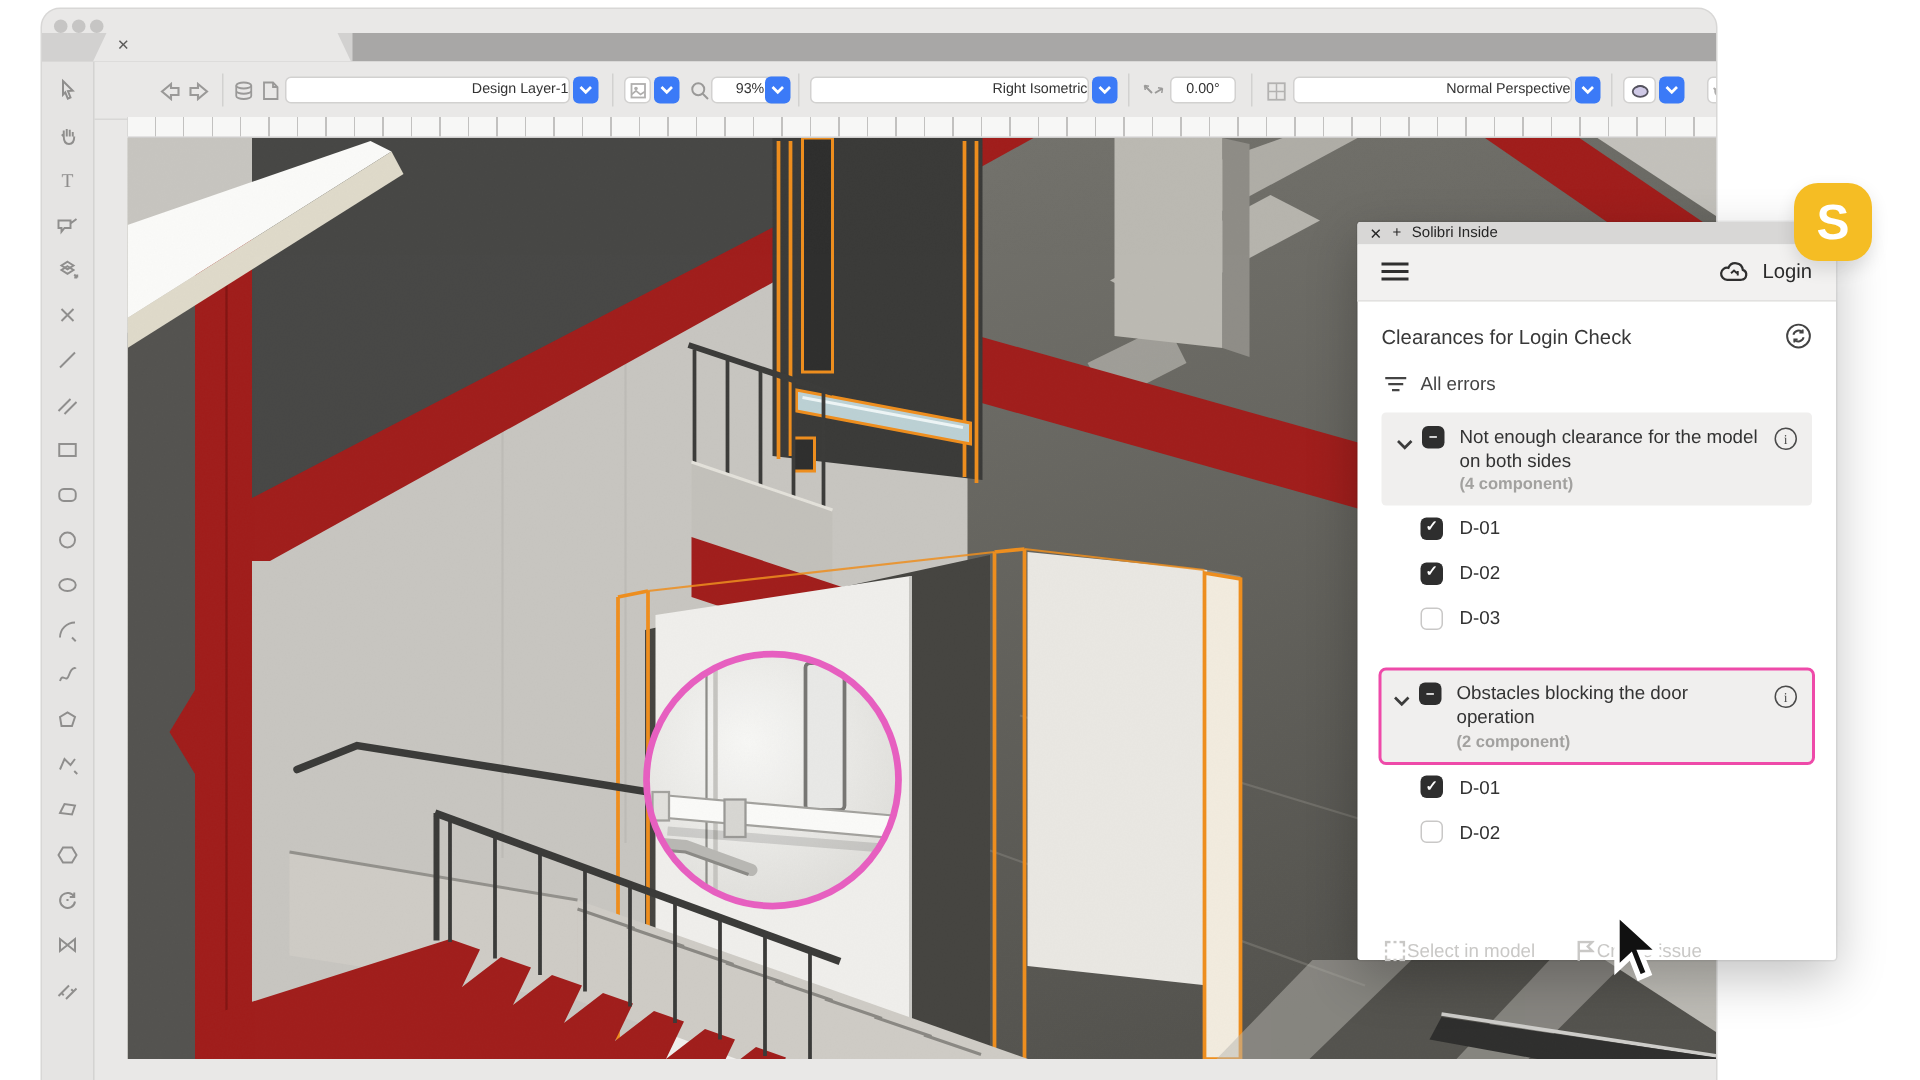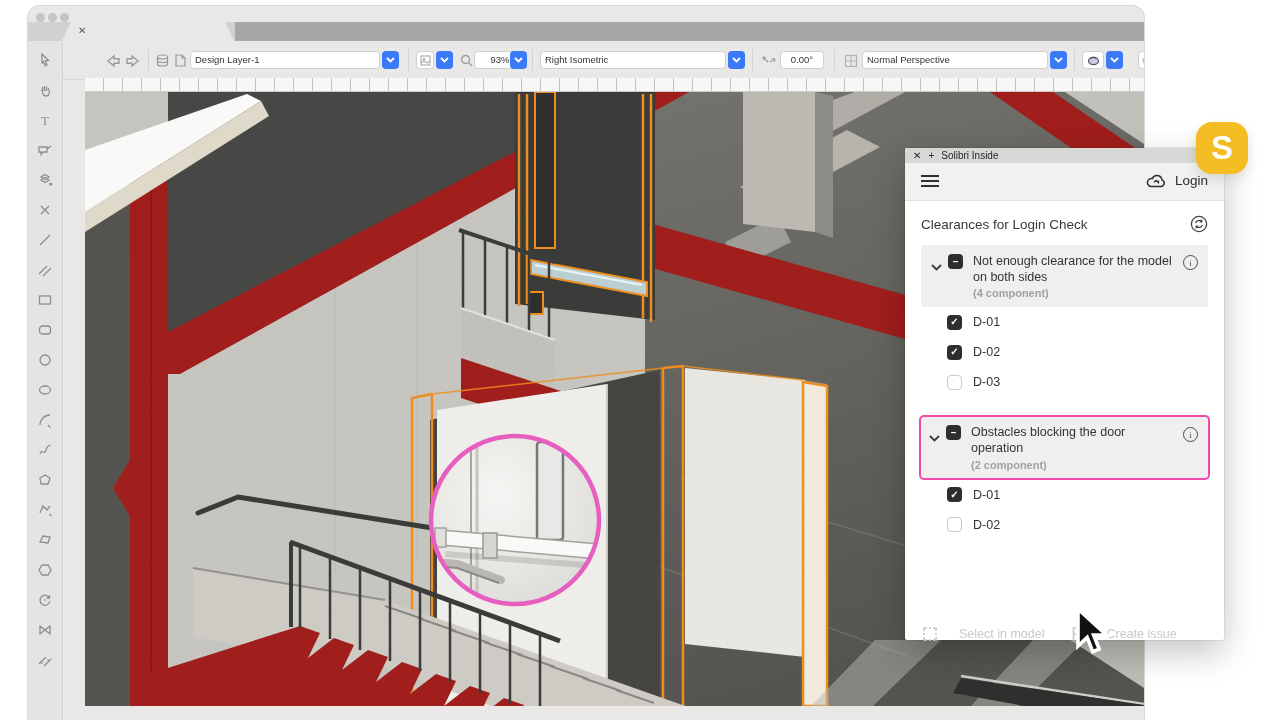--- a/index.html
+++ b/index.html
@@ -10,21 +10,21 @@
   .titlebar{position:absolute;left:0;top:0;width:100%;height:16px;}
   .dot{position:absolute;top:7px;width:9px;height:9px;border-radius:50%;background:#c6c5c4;}
   .tabbar{position:absolute;left:0;top:16px;width:100%;height:19px;background:#a8a7a6;}
   .tabbar .left-pad{position:absolute;left:0;top:0;width:207px;height:19px;background:#d2d1d0;}
   .tab{position:absolute;left:34px;top:0;width:172px;height:19px;background:#e9e8e7;
        clip-path:polygon(9px 0%,calc(100% - 9px) 0%,100% 100%,0% 100%);}
   .tab .x{position:absolute;left:16px;top:3px;font-size:10px;color:#5c5b5a;line-height:12px;}
   .toolbar{position:absolute;left:34px;top:35px;right:0;height:38px;background:#e9e8e7;border-bottom:1px solid #d8d7d6;}
   .sep{position:absolute;top:8px;width:1px;height:22px;background:#d2d1d0;}
   .field{position:absolute;top:10px;height:18px;background:#fff;border:1px solid #d2d1d0;border-radius:4px;
-         box-sizing:border-box;font-size:9.5px;color:#333;line-height:16px;padding-left:4px;}
+         box-sizing:border-box;font-size:9.5px;color:#333;line-height:16px;padding-left:4px;text-align:right;}
   .field.center{text-align:center;padding-left:0;}
   .bluebtn{position:absolute;top:10px;width:17px;height:18px;background:#3b7af7;border-radius:4px;
            display:flex;align-items:center;justify-content:center;}
   .whitebtn{position:absolute;top:10px;width:18px;height:18px;background:#fff;border:1px solid #d2d1d0;border-radius:4px;
             box-sizing:border-box;display:flex;align-items:center;justify-content:center;}
   .ticon{position:absolute;top:11px;width:17px;height:17px;display:flex;align-items:center;justify-content:center;}
   
   .palette{position:absolute;left:0;top:35px;bottom:0;width:34px;background:#e5e4e3;border-right:1px solid #d4d3d2;}
   .tool{position:absolute;left:8px;width:18px;height:18px;display:flex;align-items:center;justify-content:center;}
   
@@ -55,21 +55,21 @@
   .cb.off{background:#fff;border:1.5px solid #c9c8c7;color:transparent;}
   .gtxt{margin-left:10px;width:200px;}
   .gtitle{font-size:12.5px;color:#333;line-height:1.25;}
   .gcount{font-size:11px;color:#a2a19f;margin-top:2px;font-weight:bold;}
   .info{position:absolute;right:10px;top:10px;width:15px;height:15px;border:1.3px solid #4a4a4a;border-radius:50%;
         box-sizing:border-box;font-size:9px;color:#4a4a4a;display:flex;align-items:center;justify-content:center;
         font-family:"Liberation Serif",serif;}
   .item{display:flex;align-items:center;height:30px;padding-left:42px;font-size:12.5px;color:#333;}
   .item .lbl{margin-left:11px;}
   .pfooter{position:absolute;left:18px;bottom:14px;display:flex;gap:28px;font-size:12.5px;color:#c9c8c6;}
-  .pfooter .act{display:flex;align-items:flex-start;gap:22px;}
+  .pfooter .act{display:flex;align-items:flex-start;gap:1px;}
   
   .logo{position:absolute;left:1196px;top:122px;width:52px;height:52px;background:#f5bd24;border-radius:16px;
         display:flex;align-items:center;justify-content:center;color:#fff;font-size:33px;font-weight:bold;
         box-shadow:0 5px 12px rgba(0,0,0,.12);}
   .cursor{position:absolute;left:1074px;top:607px;}
 </style>
 </head>
 <body>
 
 <div class="stage">
@@ -443,20 +443,26 @@
     </div>
     <div class="panel-body">
       <div class="ptitle">
         <span>Clearances for Login Check</span>
         <svg width="18" height="18" viewBox="0 0 18 18">
           <circle cx="9" cy="9" r="7.6" fill="none" stroke="#444" stroke-width="1.3"></circle>
           <path d="M5.6 8.2 a3.6 3.6 0 0 1 6.2-1.6 M12.4 9.8 a3.6 3.6 0 0 1 -6.2 1.6" fill="none" stroke="#444" stroke-width="1.3"></path>
           <path d="M11.8 4.6 v2.2 h-2.2 M6.2 13.4 v-2.2 h2.2" fill="none" stroke="#444" stroke-width="1.2"></path>
         </svg>
       </div>
+      <div class="filter-row">
+        <svg width="15" height="11" viewBox="0 0 15 11">
+          <path d="M0.5 1 H14.5 M2.5 5 H12.5 M5 9 H10" stroke="#444" stroke-width="1.5"></path>
+        </svg>
+        <span>All errors</span>
+      </div>
       <div class="groups">
           <div class="group-row">
             <span class="gchev"><svg width="11" height="7" viewBox="0 0 11 7">
                 <polyline points="1,1 5.5,5.5 10,1" fill="none" stroke="#3c3c3c" stroke-width="1.8"></polyline>
               </svg></span>
             <span class="cb ind">–</span>
             <div class="gtxt">
               <div class="gtitle">Not enough clearance for the model on both sides</div>
               <div class="gcount">(4 component)</div>
             </div>

